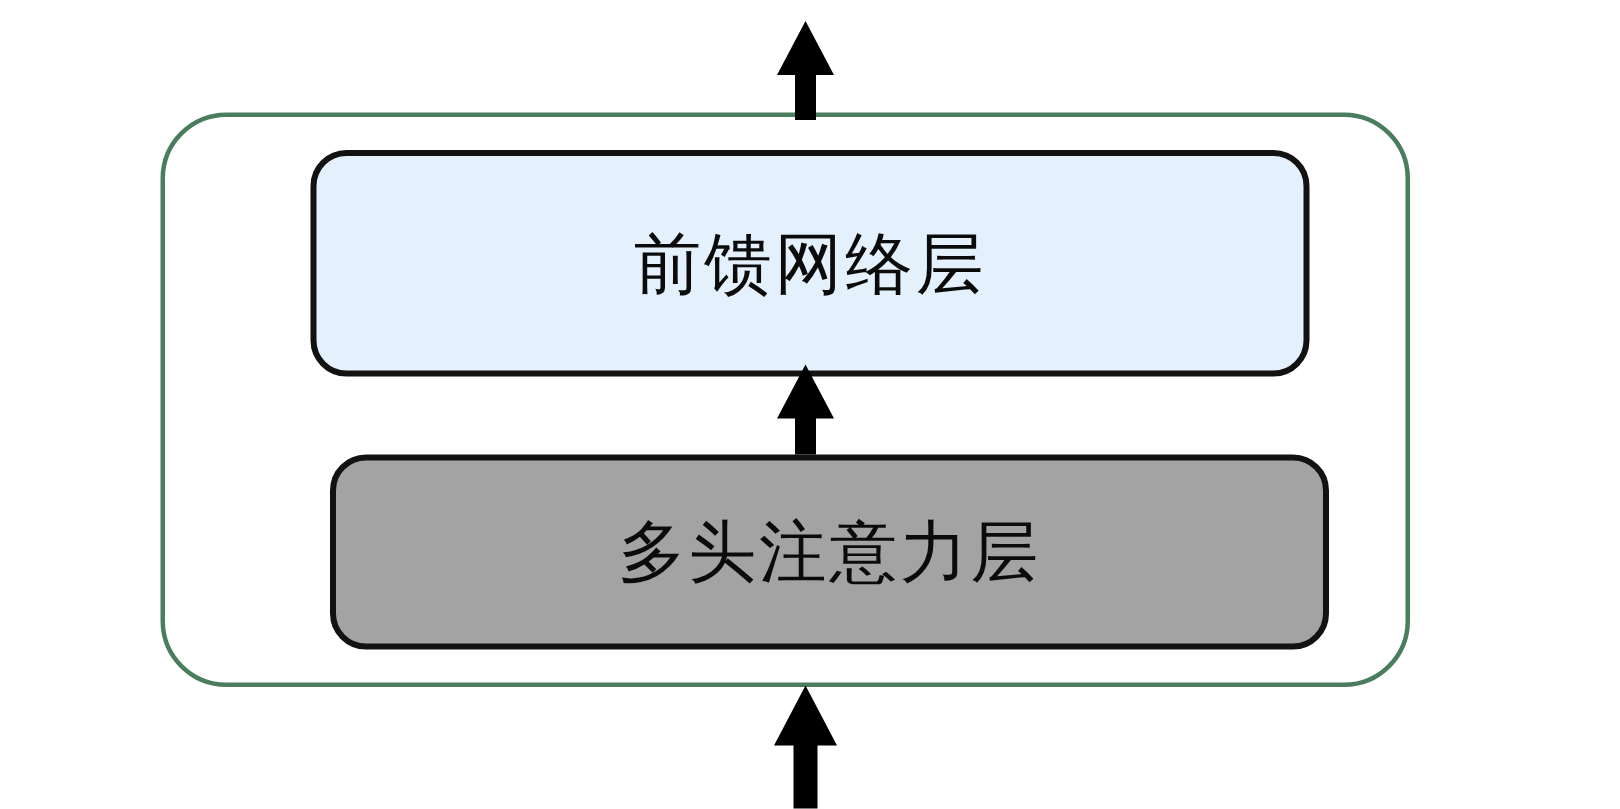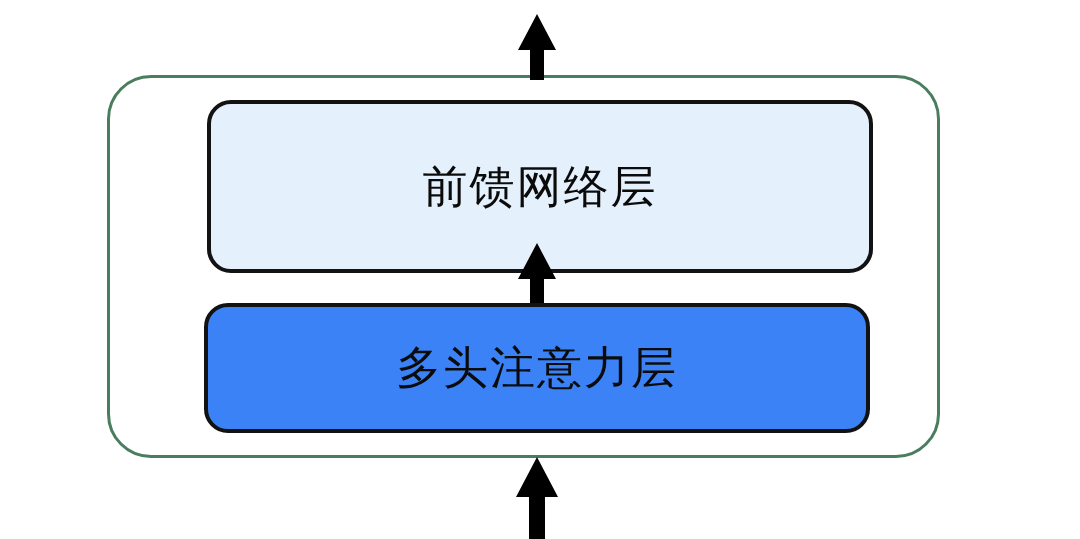--- a/index.html
+++ b/index.html
@@ -64,32 +64,32 @@
     line-height: 50px;
     color: #0b0b0b;
     letter-spacing: 2px;
     white-space: nowrap;
   }
 
   .block-ffn {
     left: 207px;
     top: 100px;
     width: 666px;
-    height: 173px;
+    height: 151px;
     border-radius: 24px;
     background: #e4f0fc;
   }
 
   .block-attention {
-    left: 204px;
+    left: 220px;
     top: 303px;
     width: 666px;
     height: 130px;
     border-radius: 24px;
-    background: #3b82f6;
+    background: #a3a3a3;
   }
 
   
   .arrow {
     position: absolute;
     left: 0;
     top: 0;
     overflow: visible;
   }
 </style>

